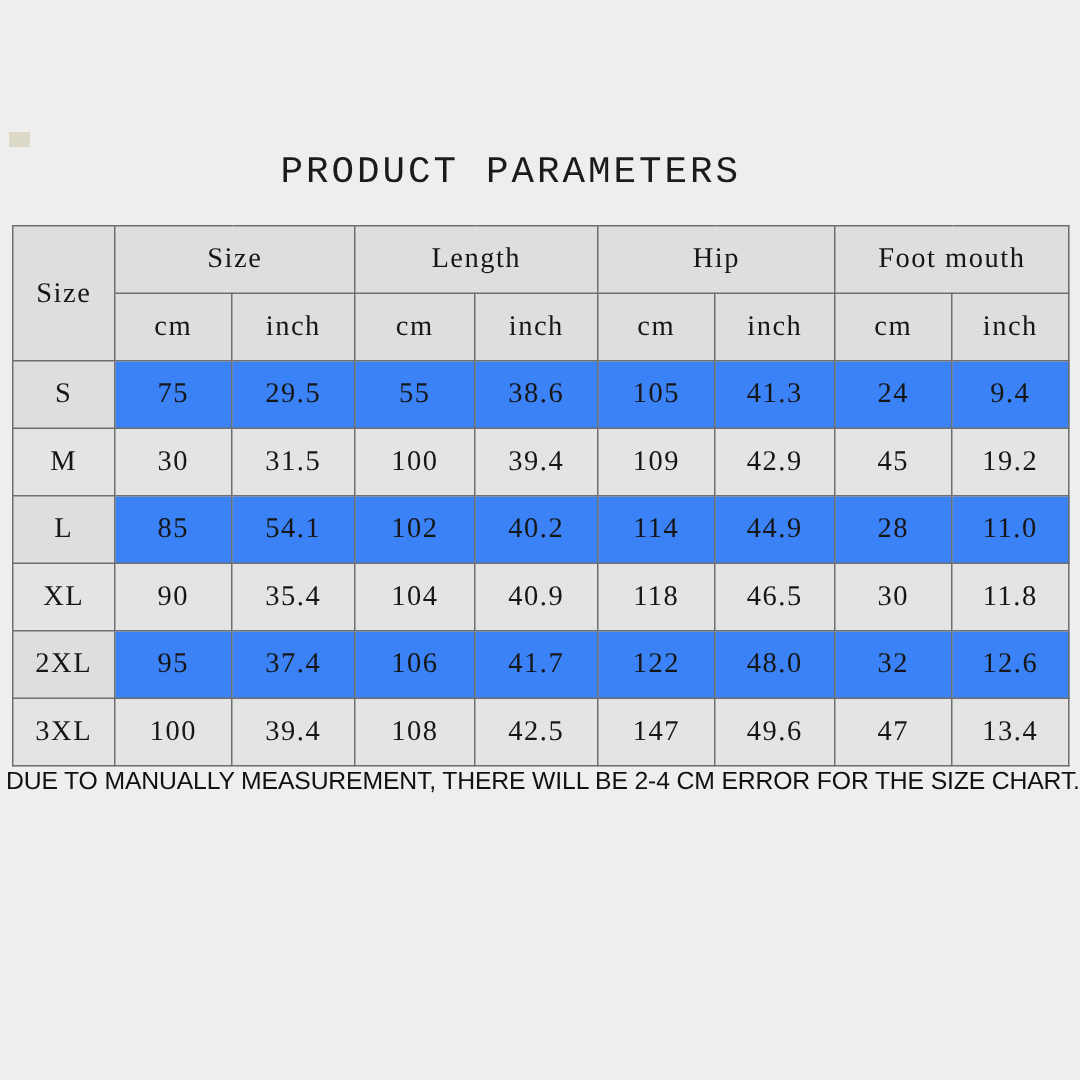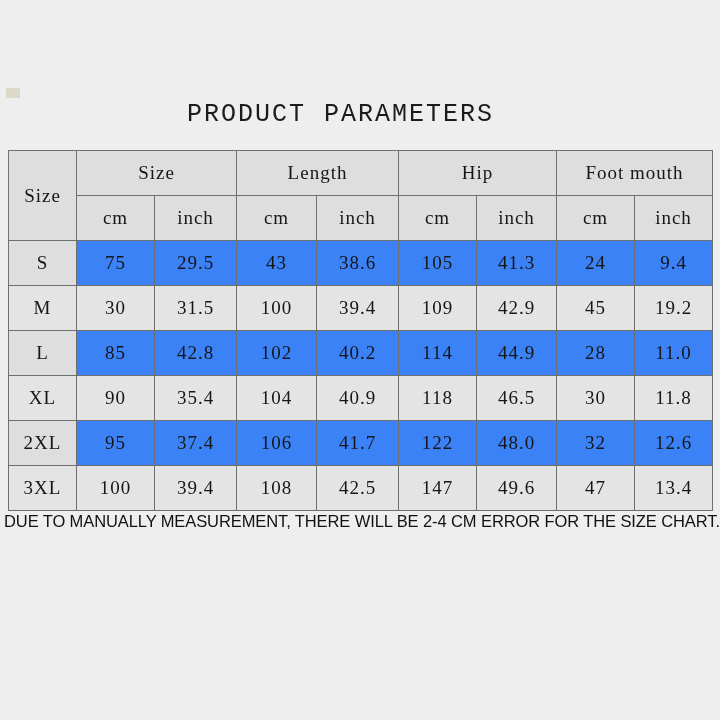--- a/index.html
+++ b/index.html
@@ -137,42 +137,42 @@
           <th>inch</th>
           <th>cm</th>
           <th>inch</th>
         </tr>
       </thead>
       <tbody>
         <tr>
           <td class="size-cell">S</td>
           <td>75</td>
           <td>29.5</td>
-          <td>43</td>
+          <td>55</td>
           <td>38.6</td>
           <td>105</td>
           <td>41.3</td>
           <td>24</td>
           <td>9.4</td>
         </tr>
         <tr>
           <td class="size-cell">M</td>
           <td>30</td>
           <td>31.5</td>
           <td>100</td>
           <td>39.4</td>
           <td>109</td>
           <td>42.9</td>
           <td>45</td>
           <td>19.2</td>
         </tr>
         <tr>
           <td class="size-cell">L</td>
           <td>85</td>
-          <td>42.8</td>
+          <td>54.1</td>
           <td>102</td>
           <td>40.2</td>
           <td>114</td>
           <td>44.9</td>
           <td>28</td>
           <td>11.0</td>
         </tr>
         <tr>
           <td class="size-cell">XL</td>
           <td>90</td>

